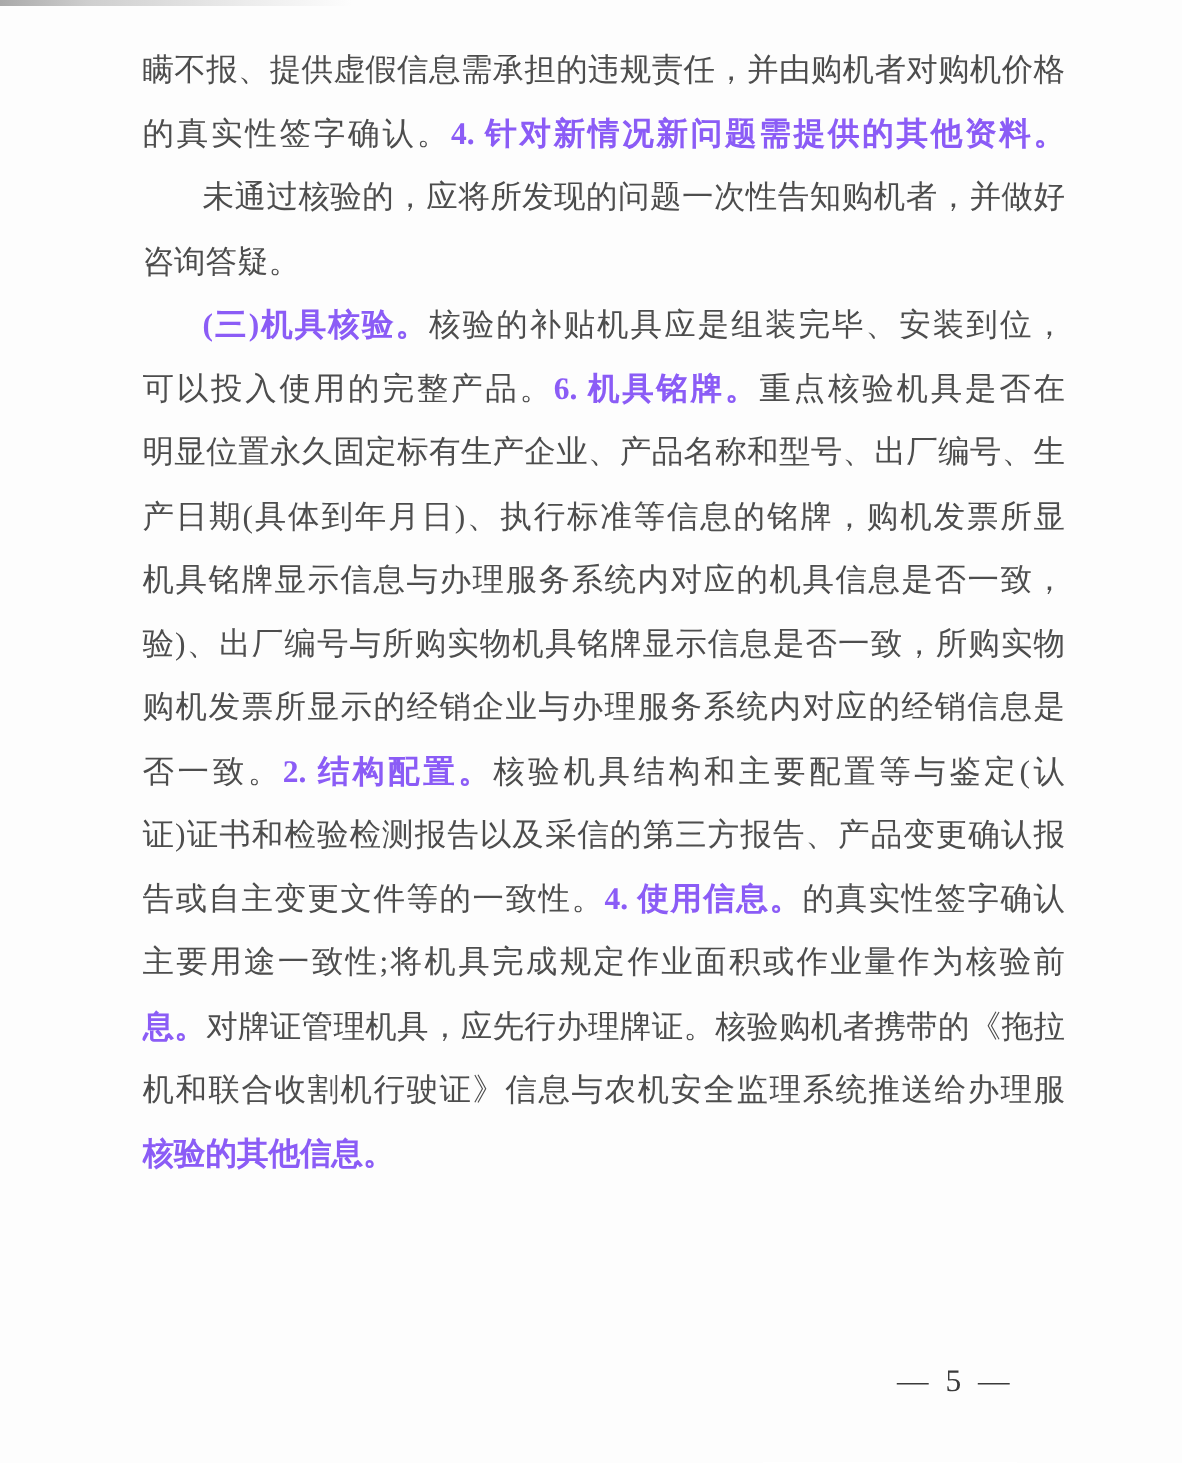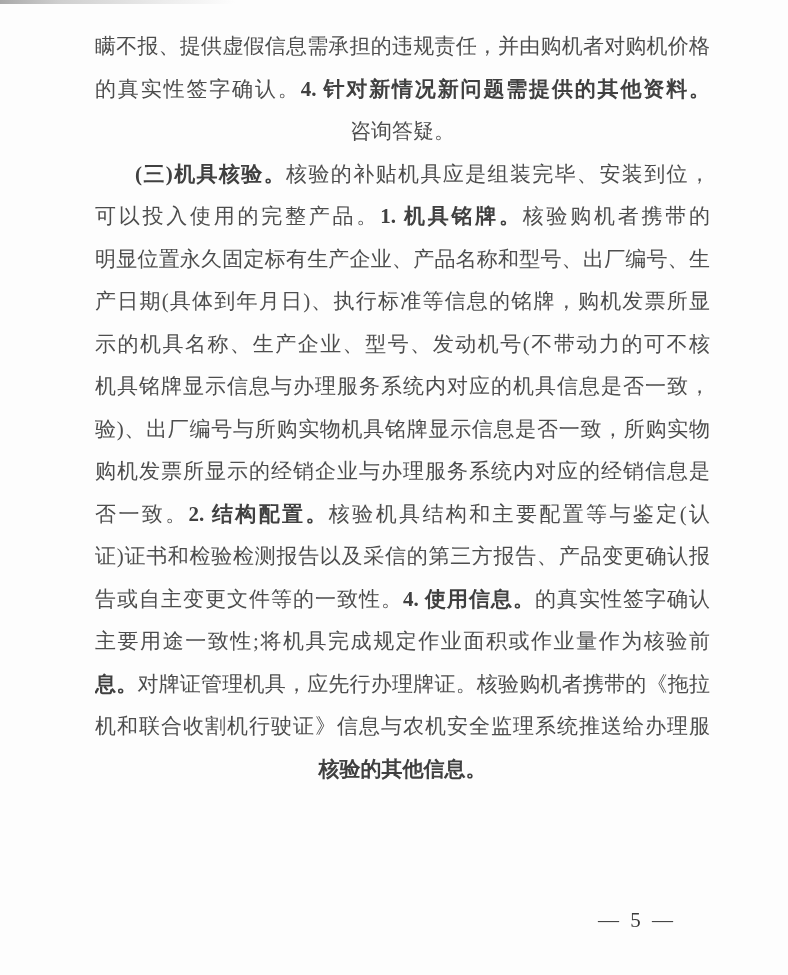--- a/index.html
+++ b/index.html
@@ -32,59 +32,58 @@
     width: 615px;
   }
   .line {
     height: 42.5px;
     line-height: 42.5px;
     font-size: 21px;
     color: #4d4d4d;
     overflow: hidden;
     box-sizing: border-box;
     text-justify: inter-character;
-    text-align: center;
   }
   .line.just {
     text-align: justify;
     text-align-last: justify;
   }
   .line.ind {
     padding-left: 40px;
   }
   .seg { white-space: normal; }
   .seg.bold {
     font-weight: 700;
-    color: #404040;
+    color: #8b5cf6;
   }
   .page-footer {
     position: absolute;
     top: 908px;
     left: 0;
     width: 676px;
     text-align: right;
     font-size: 21px;
     color: #3a3a3a;
     letter-spacing: 3px;
   }
 </style>
 </head>
 <body>
 
 <div class="page">
   <div class="scan-mark"></div>
   <div class="doc-body">
       <div class="line just"><span class="seg">瞒不报、提供虚假信息需承担的违规责任，并由购机者对购机价格</span></div>
       <div class="line just"><span class="seg">的真实性签字确认。</span><span class="seg bold">4. 针对新情况新问题需提供的其他资料。</span></div>
+      <div class="line just ind"><span class="seg">未通过核验的，应将所发现的问题一次性告知购机者，并做好</span></div>
       <div class="line"><span class="seg">咨询答疑。</span></div>
       <div class="line just ind"><span class="seg bold">(三)机具核验。</span><span class="seg">核验的补贴机具应是组装完毕、安装到位，</span></div>
-      <div class="line just"><span class="seg">可以投入使用的完整产品。</span><span class="seg bold">1. 机具铭牌。</span><span class="seg">核验购机者携带的</span></div>
+      <div class="line just"><span class="seg">可以投入使用的完整产品。</span><span class="seg bold">6. 机具铭牌。</span><span class="seg">重点核验机具是否在</span></div>
       <div class="line just"><span class="seg">明显位置永久固定标有生产企业、产品名称和型号、出厂编号、生</span></div>
       <div class="line just"><span class="seg">产日期(具体到年月日)、执行标准等信息的铭牌，购机发票所显</span></div>
-      <div class="line just"><span class="seg">示的机具名称、生产企业、型号、发动机号(不带动力的可不核</span></div>
       <div class="line just"><span class="seg">机具铭牌显示信息与办理服务系统内对应的机具信息是否一致，</span></div>
       <div class="line just"><span class="seg">验)、出厂编号与所购实物机具铭牌显示信息是否一致，所购实物</span></div>
       <div class="line just"><span class="seg">购机发票所显示的经销企业与办理服务系统内对应的经销信息是</span></div>
       <div class="line just"><span class="seg">否一致。</span><span class="seg bold">2. 结构配置。</span><span class="seg">核验机具结构和主要配置等与鉴定(认</span></div>
       <div class="line just"><span class="seg">证)证书和检验检测报告以及采信的第三方报告、产品变更确认报</span></div>
       <div class="line just"><span class="seg">告或自主变更文件等的一致性。</span><span class="seg bold">4. 使用信息。</span><span class="seg">的真实性签字确认</span></div>
       <div class="line just"><span class="seg">主要用途一致性;将机具完成规定作业面积或作业量作为核验前</span></div>
       <div class="line just"><span class="seg bold">息。</span><span class="seg">对牌证管理机具，应先行办理牌证。核验购机者携带的《拖拉</span></div>
       <div class="line just"><span class="seg">机和联合收割机行驶证》信息与农机安全监理系统推送给办理服</span></div>
       <div class="line"><span class="seg bold">核验的其他信息。</span></div>

